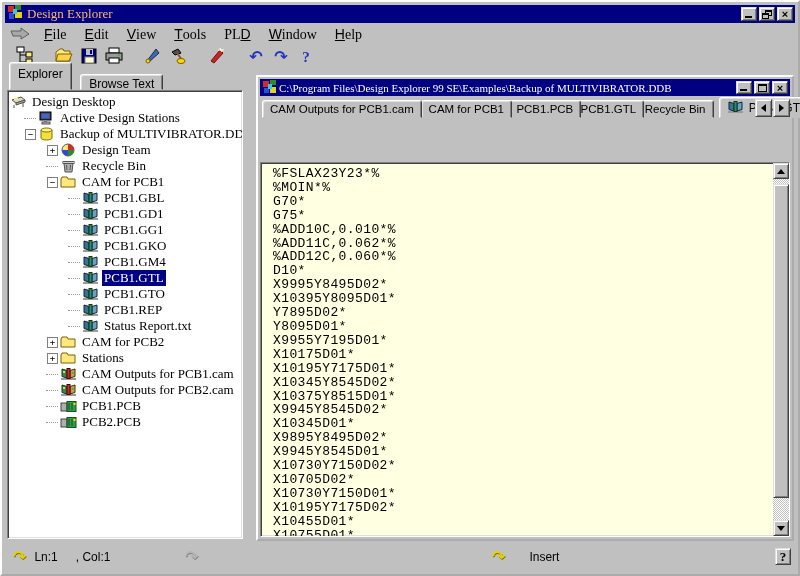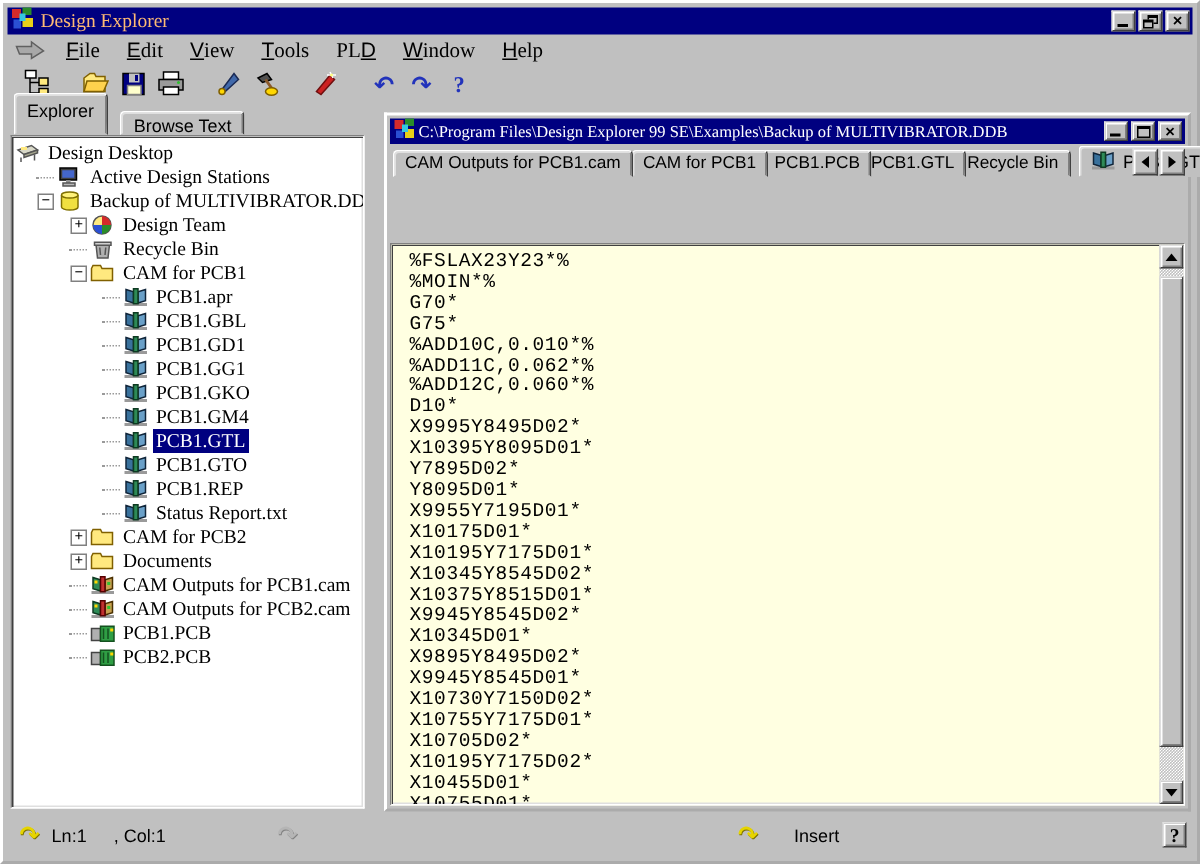--- a/index.html
+++ b/index.html
@@ -300,35 +300,20 @@
               <span class="stub"></span>
             </span>
             <span class="ticon">
               <svg width="17" height="14">
                 <rect x="1" y="11" width="15" height="2" fill="#9a9a9a"></rect>
                 <polygon points="2,2 7,3.5 7,11 2,9.5" fill="#39719c" stroke="#10253a"></polygon>
                 <polygon points="15,2 10,3.5 10,11 15,9.5" fill="#6aa0c8" stroke="#10253a"></polygon>
                 <rect x="7" y="1.5" width="3" height="10" fill="#2e8b57" stroke="#0e3a22"></rect>
               </svg>
             </span>
-            <span class="lbl">PCB1.apr</span>
-          </div>
-          <div class="trow">
-            <span style="width: 58px; flex: 0 0 auto;"></span>
-            <span class="slot">
-              <span class="stub"></span>
-            </span>
-            <span class="ticon">
-              <svg width="17" height="14">
-                <rect x="1" y="11" width="15" height="2" fill="#9a9a9a"></rect>
-                <polygon points="2,2 7,3.5 7,11 2,9.5" fill="#39719c" stroke="#10253a"></polygon>
-                <polygon points="15,2 10,3.5 10,11 15,9.5" fill="#6aa0c8" stroke="#10253a"></polygon>
-                <rect x="7" y="1.5" width="3" height="10" fill="#2e8b57" stroke="#0e3a22"></rect>
-              </svg>
-            </span>
             <span class="lbl">PCB1.GBL</span>
           </div>
           <div class="trow">
             <span style="width: 58px; flex: 0 0 auto;"></span>
             <span class="slot">
               <span class="stub"></span>
             </span>
             <span class="ticon">
               <svg width="17" height="14">
                 <rect x="1" y="11" width="15" height="2" fill="#9a9a9a"></rect>
@@ -459,21 +444,21 @@
           <div class="trow">
             <span style="width: 36px; flex: 0 0 auto;"></span>
             <span class="slot">
               <span class="expander">+</span>
             </span>
             <span class="ticon">
               <svg width="17" height="14">
                 <path d="M1 4 L2 2 L7 2 L8 4 L15 4 L15 12 L1 12 Z" fill="#ffe97f" stroke="#806000"></path>
               </svg>
             </span>
-            <span class="lbl">Documents</span>
+            <span class="lbl">Stations</span>
           </div>
           <div class="trow">
             <span style="width: 36px; flex: 0 0 auto;"></span>
             <span class="slot">
               <span class="stub"></span>
             </span>
             <span class="ticon">
               <svg width="17" height="14">
                 <rect x="1" y="11" width="15" height="2" fill="#9a9a9a"></rect>
                 <polygon points="2,2 7,3.5 7,11 2,9.5" fill="#2e8b57" stroke="#0e3a22"></polygon>
@@ -614,22 +599,22 @@
             <div class="code-line">X9955Y7195D01*</div>
             <div class="code-line">X10175D01*</div>
             <div class="code-line">X10195Y7175D01*</div>
             <div class="code-line">X10345Y8545D02*</div>
             <div class="code-line">X10375Y8515D01*</div>
             <div class="code-line">X9945Y8545D02*</div>
             <div class="code-line">X10345D01*</div>
             <div class="code-line">X9895Y8495D02*</div>
             <div class="code-line">X9945Y8545D01*</div>
             <div class="code-line">X10730Y7150D02*</div>
-            <div class="code-line">X10755Y7175D01*</div>
             <div class="code-line">X10705D02*</div>
+            <div class="code-line">X10730Y7150D01*</div>
             <div class="code-line">X10195Y7175D02*</div>
             <div class="code-line">X10455D01*</div>
             <div class="code-line">X10755D01*</div>
           </div>
         <div class="vscroll">
           <span class="sbtn up raised">
               <span class="tri-u"></span>
             </span>
           <span class="thumb raised"></span>
           <span class="sbtn down raised">

